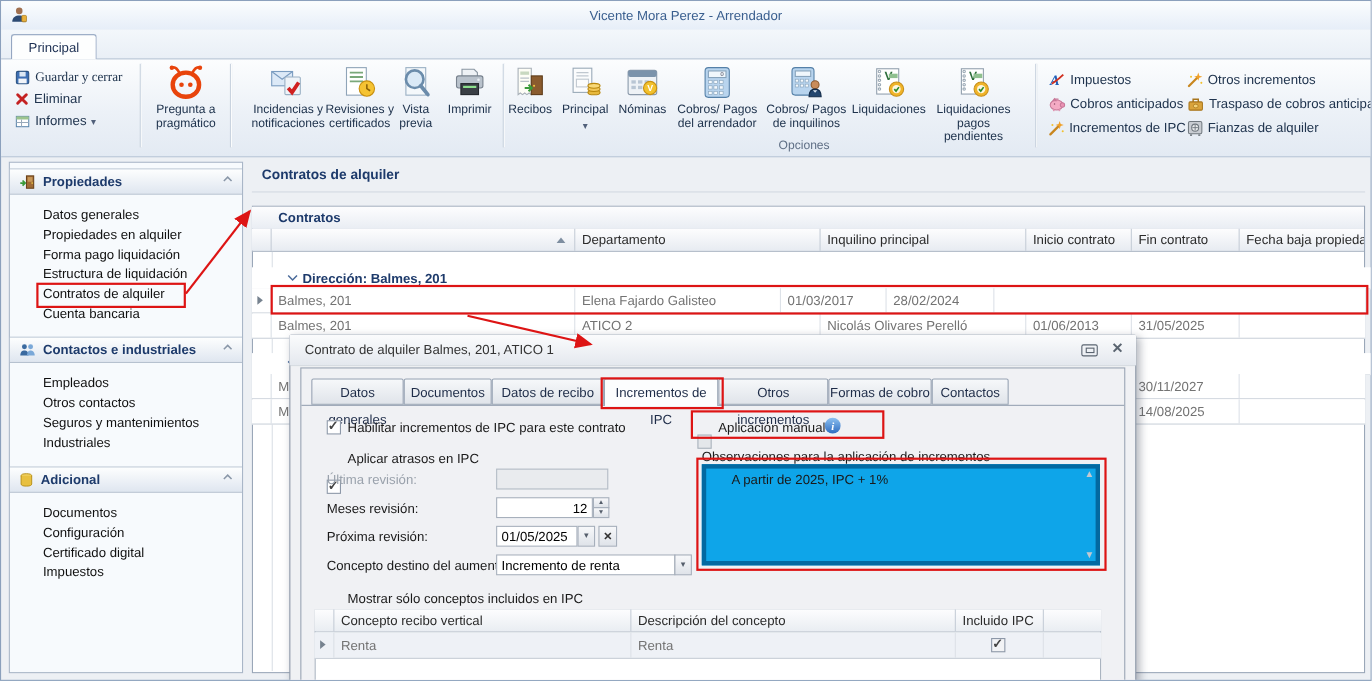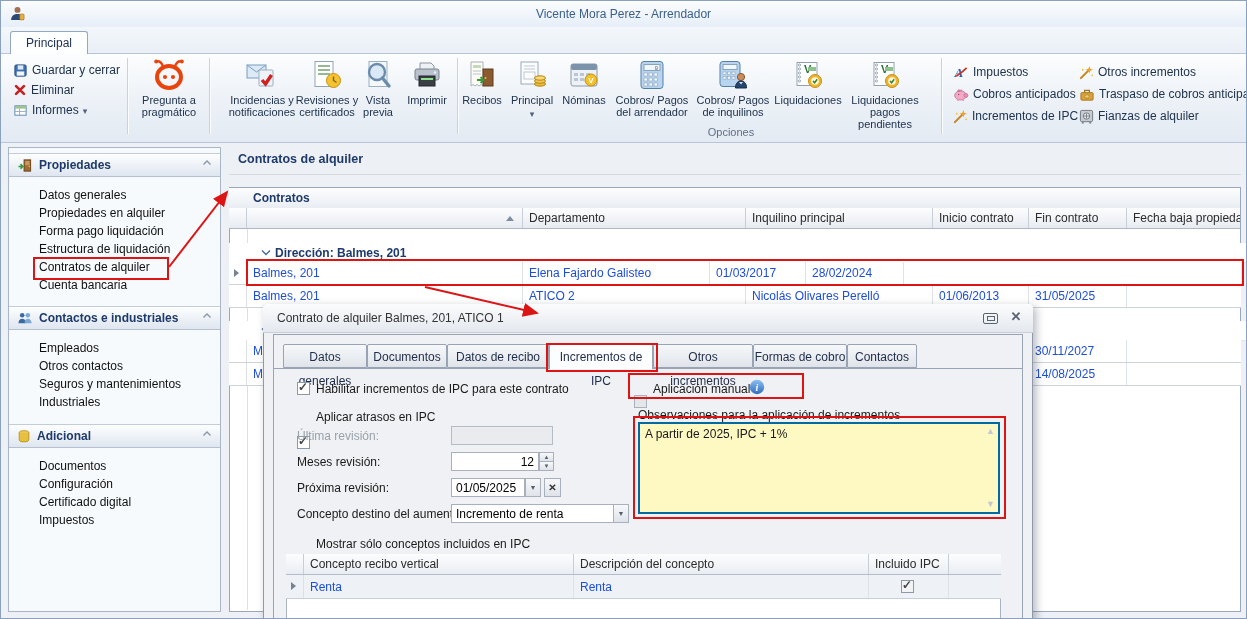--- a/index.html
+++ b/index.html
@@ -45,21 +45,21 @@
   .hdrrow{left:228px;top:207px;width:1011px;height:21px;display:flex;background:linear-gradient(#fdfdfe,#e7ebf1);
           border-bottom:1px solid #aeb9c6;box-sizing:border-box;}
   .hcell{border-right:1px solid #c6ced8;box-sizing:border-box;padding:3px 0 0 6px;color:#2b2b2b;position:relative;white-space:nowrap;overflow:hidden;}
   .sortasc{position:absolute;right:8px;top:8px;width:0;height:0;border-left:4px solid transparent;
            border-right:4px solid transparent;border-bottom:5px solid #7e8ea0;}
   .indline{left:246px;top:228px;width:1px;bottom:9px;background:#dbe0e7;}
   .grouprow{left:228px;width:1011px;height:19px;display:flex;align-items:center;border-bottom:1px solid #e2e6eb;background:#fff;padding-left:10px;}
   .grouprow .gtext{font-weight:bold;color:#1d3a6b;margin-left:4px;}
   .gchev{margin-left:22px;}
   .datarow{left:228px;width:1012px;height:23px;display:flex;border-bottom:1px solid #ccd3db;background:#fff;box-sizing:border-box;}
-  .dcell{border-right:1px solid #dde2e8;box-sizing:border-box;padding:4px 0 0 6px;white-space:nowrap;overflow:hidden;color:#1d4ed8;}
+  .dcell{border-right:1px solid #dde2e8;box-sizing:border-box;padding:4px 0 0 6px;white-space:nowrap;overflow:hidden;color:#737373;}
   .icell{width:18px;border-right:1px solid #dbe0e7;box-sizing:border-box;position:relative;}
   .rowptr{position:absolute;left:5px;top:7px;width:0;height:0;border-top:4px solid transparent;
           border-bottom:4px solid transparent;border-left:5px solid #76828f;}
   
   .dialog{left:262px;top:303px;width:770px;height:316px;background:#f0f1f4;border:1px solid #8e99a9;
           border-radius:2px;box-shadow:3px 3px 8px rgba(40,50,70,.35);box-sizing:border-box;}
   .dlgtitle{left:262px;top:303px;width:770px;height:29px;background:linear-gradient(#fbfcfd,#e4e8ee);
             border-bottom:1px solid #c9cfd8;line-height:29px;color:#333;border-radius:2px 2px 0 0;box-sizing:border-box;}
   .dlgtitle span{margin-left:14px;}
   .dlgpanel{left:272px;top:333px;width:750px;height:286px;border:1px solid #9aa5b4;background:#f0f1f4;box-sizing:border-box;}
@@ -69,21 +69,21 @@
   .dtab.active{background:#fcfdfe;height:25px;z-index:2;border-bottom:none;}
   .dlg-label{color:#1a1a1a;white-space:nowrap;}
   .dis-label{color:#9aa2ac;}
   .cb{width:13px;height:13px;background:#fff;border:1px solid #8d98a8;box-sizing:border-box;position:relative;}
   .cb.checked::after{content:"✓";position:absolute;left:0px;top:-3px;font-size:12px;font-weight:bold;color:#444;}
   .cb.disabled{background:#e4e7ea;border-color:#aab3bd;}
   .tbx{background:#fff;border:1px solid #a7b0bc;box-sizing:border-box;font-size:12px;padding:2px 4px;color:#000;}
   .tbx.disabled{background:#e9ebee;border-color:#b4bcc6;}
   .minibtn{background:linear-gradient(#f7f8fa,#dfe3e9);border:1px solid #a7b0bc;box-sizing:border-box;
            display:flex;align-items:center;justify-content:center;color:#555e6b;}
-  .obsarea{background:#fef9c3;border:2px solid #0369a1;box-sizing:border-box;padding:3px 14px 3px 5px;}
+  .obsarea{background:#0ea5e9;border:4px solid #0369a1;box-sizing:border-box;padding:3px 14px 3px 23px;}
   .scrgl{color:#c2c8d0;font-size:9px;}
   .chdr{left:285px;top:553px;width:715px;height:21px;display:flex;background:linear-gradient(#fdfdfe,#e9edf2);
         border-bottom:1px solid #b4bdc8;box-sizing:border-box;}
   .crow{left:285px;top:574px;width:715px;height:24px;display:flex;background:#eef1f6;border-bottom:1px solid #c8cfd8;box-sizing:border-box;}
   
   .redbox{border:2px solid #dd1414;box-sizing:border-box;z-index:60;pointer-events:none;}
   .anno-svg{left:0;top:0;width:1247px;height:619px;z-index:61;pointer-events:none;}
   .noi{pointer-events:none;}
 </style>
 </head>
@@ -100,21 +100,21 @@
         </svg>
     </span>
     <div class="abs apptitle">Vicente Mora Perez - Arrendador</div>
   </div>
 
   <div class="abs tabstrip"></div>
   <div class="abs maintab" style="left:9px;top:30px;">Principal</div>
 
   <div class="abs ribbon">
 
-    <div class="abs smallbtn" style="left:12px;top:7px;">
+    <div class="abs smallbtn" style="left:12px;top:7px;font-family:Liberation Serif, serif;">
       <span>
           <svg width="15" height="15" viewBox="0 0 16 16">
             <rect x="2" y="2" width="12" height="12" rx="1.5" fill="#3d6fb4" stroke="#28507f"></rect>
             <rect x="5" y="2.5" width="6" height="4.5" fill="#dce8f4"></rect>
             <rect x="4" y="9" width="8" height="4.5" fill="#f2f5f9"></rect>
           </svg>
         </span>
       <span class="lbl">Guardar y cerrar</span>
     </div>
     <div class="abs smallbtn" style="left:12px;top:27px;">

